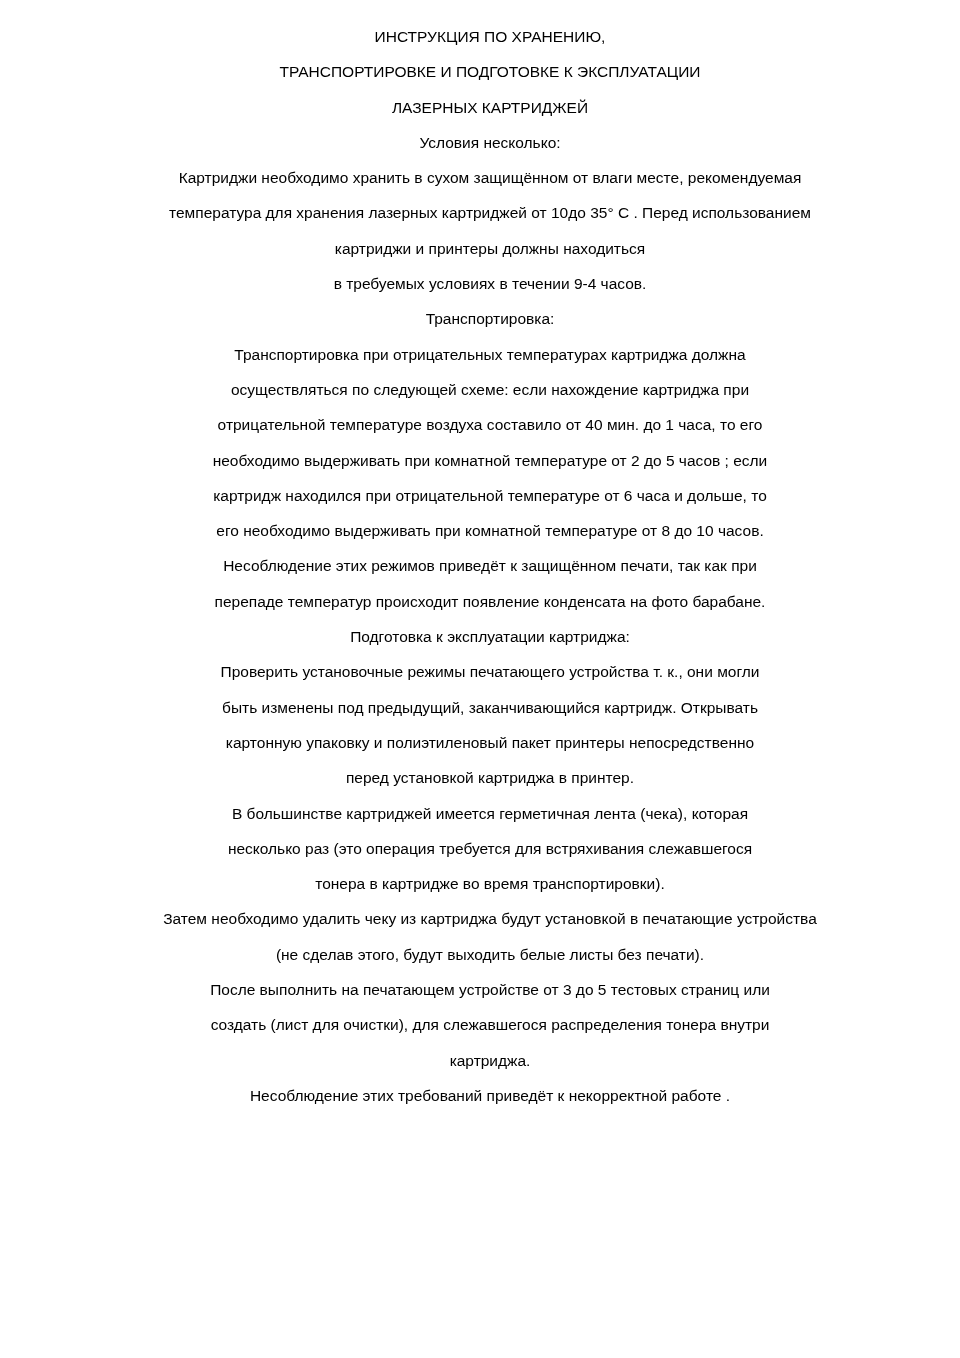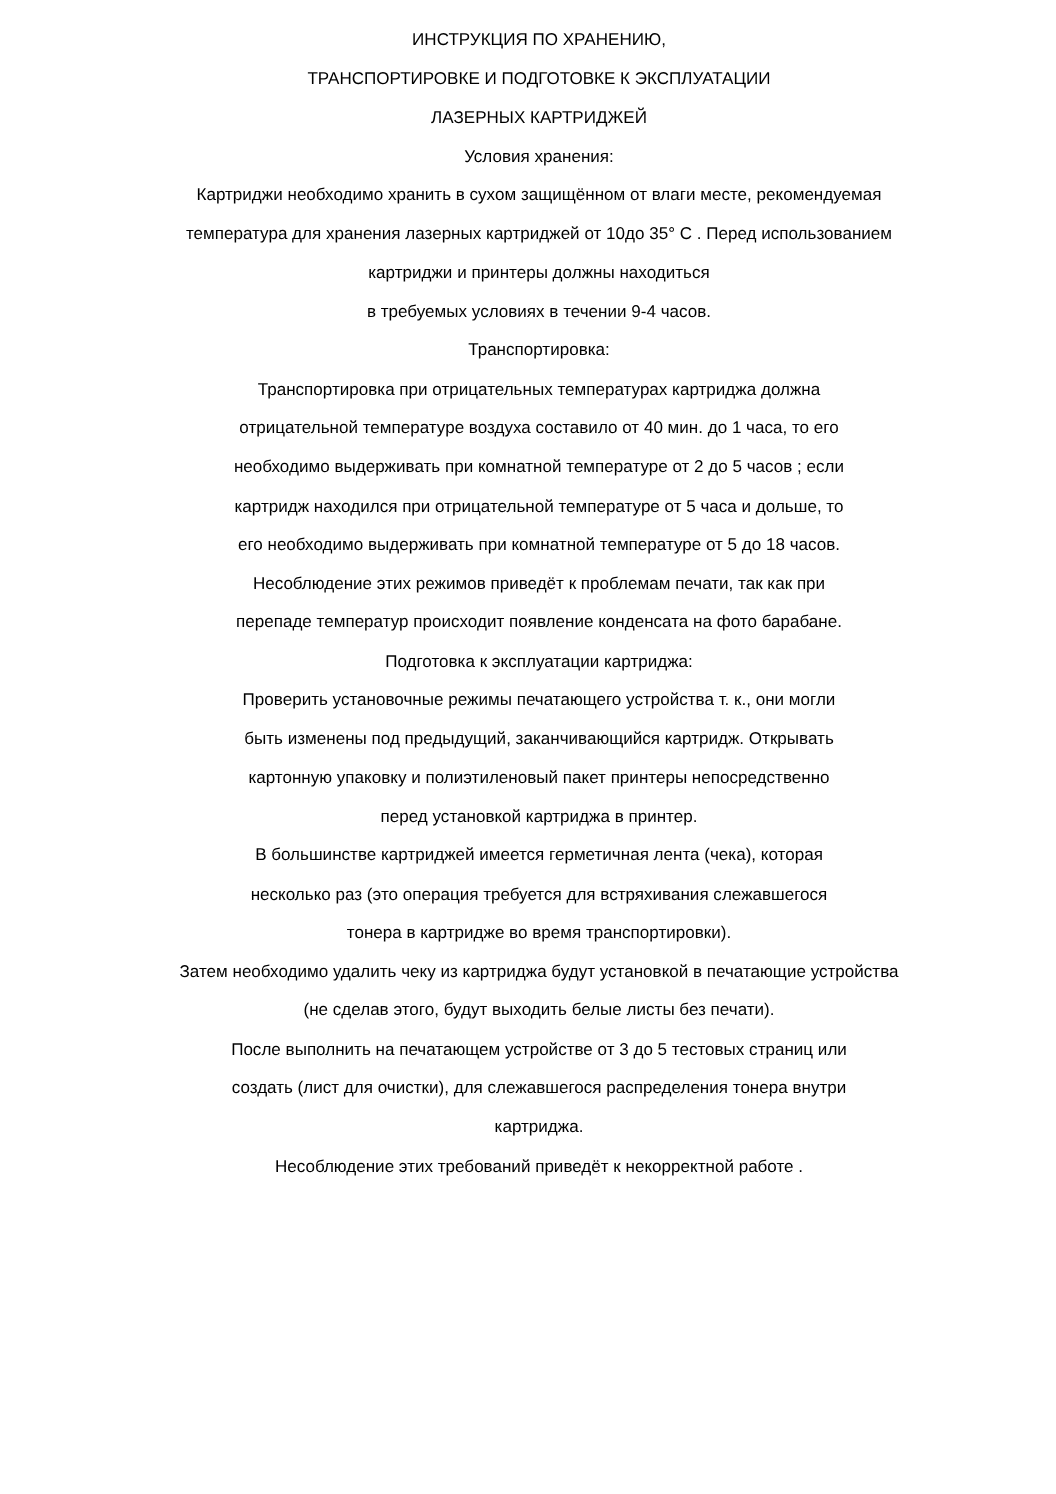--- a/index.html
+++ b/index.html
@@ -41,35 +41,36 @@
 
 <div class="page">
 
   <div>
     <div class="line title-line">ИНСТРУКЦИЯ ПО ХРАНЕНИЮ,</div>
     <div class="line title-line">ТРАНСПОРТИРОВКЕ И ПОДГОТОВКЕ К ЭКСПЛУАТАЦИИ</div>
     <div class="line title-line">ЛАЗЕРНЫХ КАРТРИДЖЕЙ</div>
   </div>
 
   <div>
-    <div class="line heading-line">Условия хранения:</div>
+    <div class="line heading-line">Условия несколько:</div>
     <div class="line">Картриджи необходимо хранить в сухом защищённом от влаги месте, рекомендуемая</div>
     <div class="line">температура для хранения лазерных картриджей от 10до 35° С . Перед использованием</div>
     <div class="line">картриджи и принтеры должны находиться</div>
     <div class="line">в требуемых условиях в течении 9-4 часов.</div>
   </div>
 
   <div>
     <div class="line heading-line">Транспортировка:</div>
     <div class="line">Транспортировка при отрицательных температурах картриджа должна</div>
+    <div class="line">осуществляться по следующей схеме: если нахождение картриджа при</div>
     <div class="line">отрицательной температуре воздуха составило от 40 мин. до 1 часа, то его</div>
     <div class="line">необходимо выдерживать при комнатной температуре от 2 до 5 часов ; если</div>
-    <div class="line">картридж находился при отрицательной температуре от 5 часа и дольше, то</div>
-    <div class="line">его необходимо выдерживать при комнатной температуре от 5 до 18 часов.</div>
-    <div class="line">Несоблюдение этих режимов приведёт к проблемам печати, так как при</div>
+    <div class="line">картридж находился при отрицательной температуре от 6 часа и дольше, то</div>
+    <div class="line">его необходимо выдерживать при комнатной температуре от 8 до 10 часов.</div>
+    <div class="line">Несоблюдение этих режимов приведёт к защищённом печати, так как при</div>
     <div class="line">перепаде температур происходит появление конденсата на фото барабане.</div>
   </div>
 
   <div>
     <div class="line heading-line">Подготовка к эксплуатации картриджа:</div>
     <div class="line">Проверить установочные режимы печатающего устройства т. к., они могли</div>
     <div class="line">быть изменены под предыдущий, заканчивающийся картридж. Открывать</div>
     <div class="line">картонную упаковку и полиэтиленовый пакет принтеры непосредственно</div>
     <div class="line">перед установкой картриджа в принтер.</div>
     <div class="line">В большинстве картриджей имеется герметичная лента (чека), которая</div>

